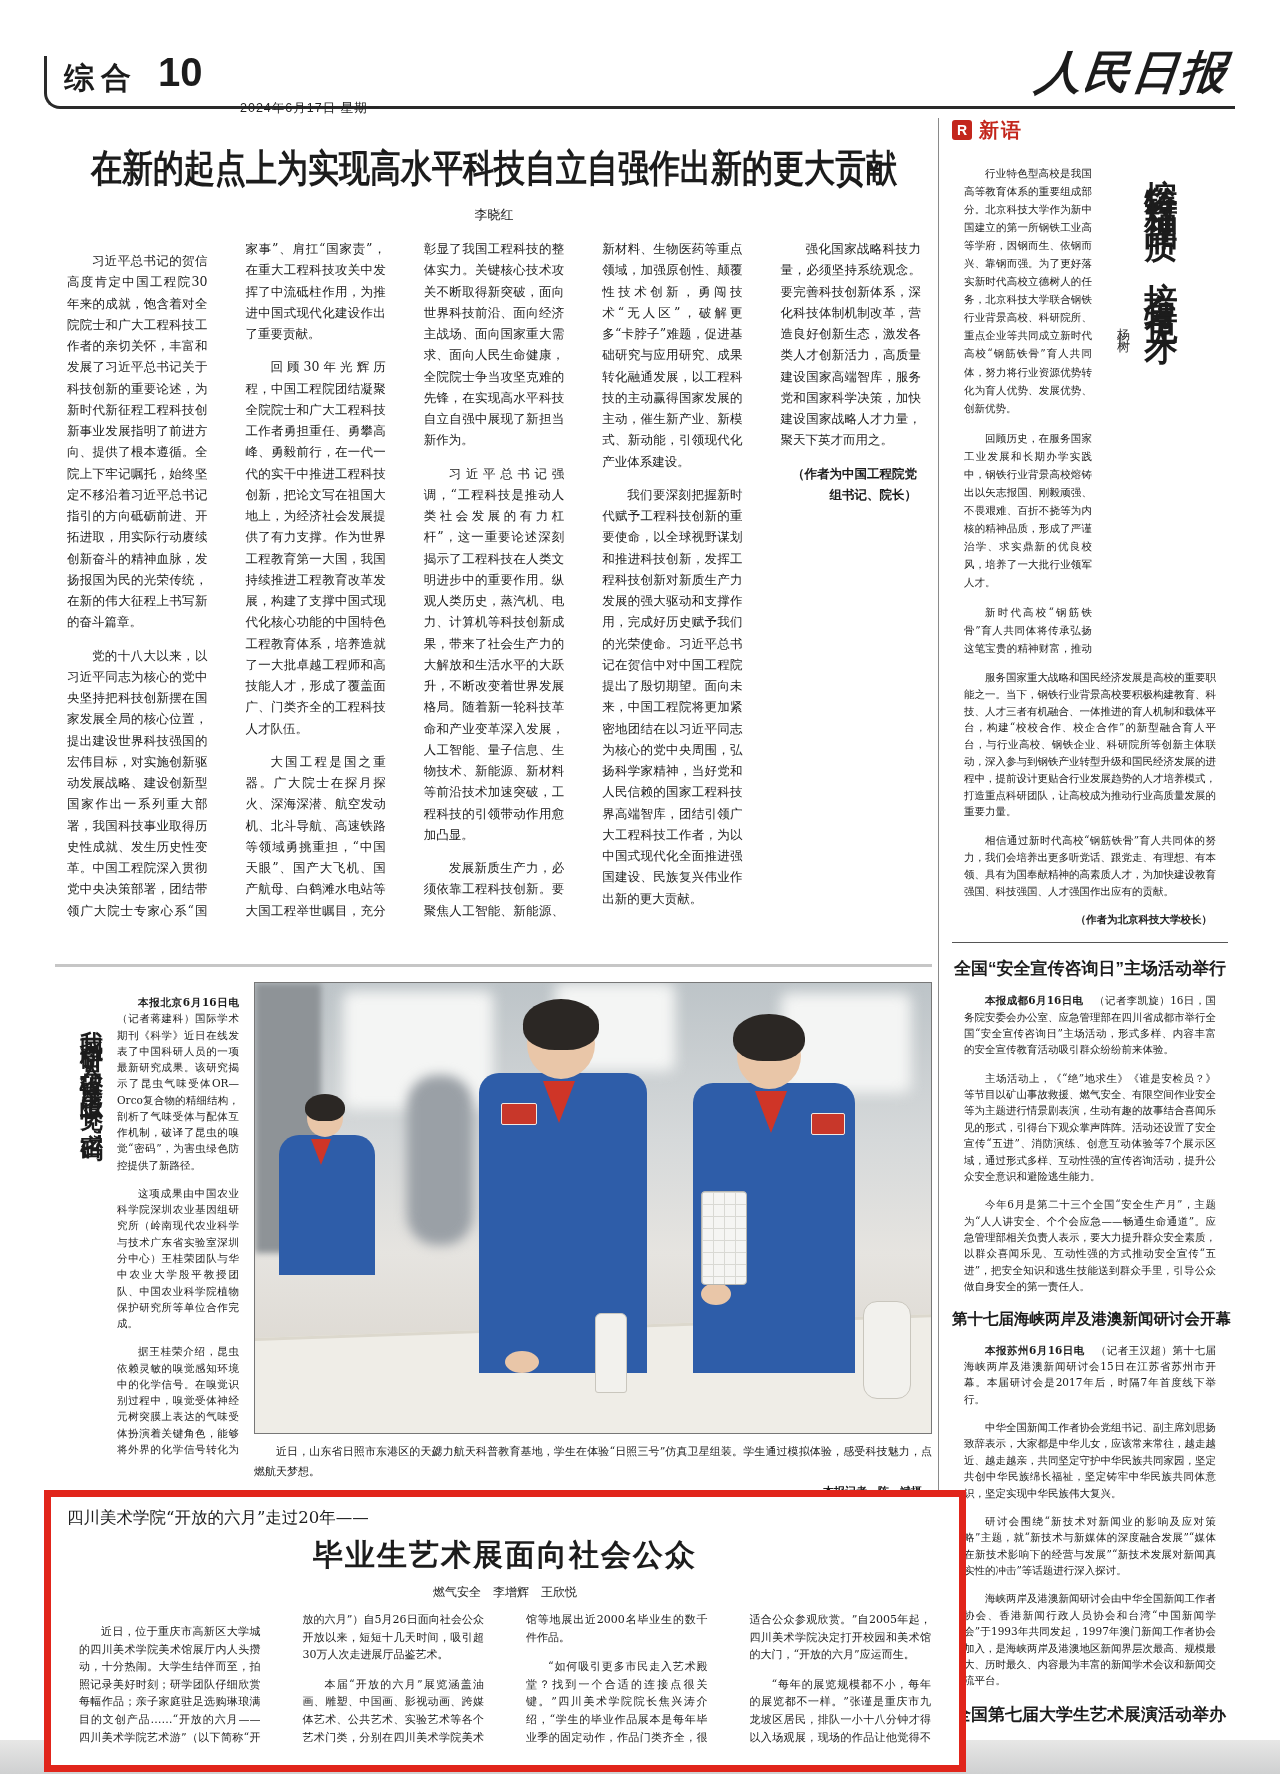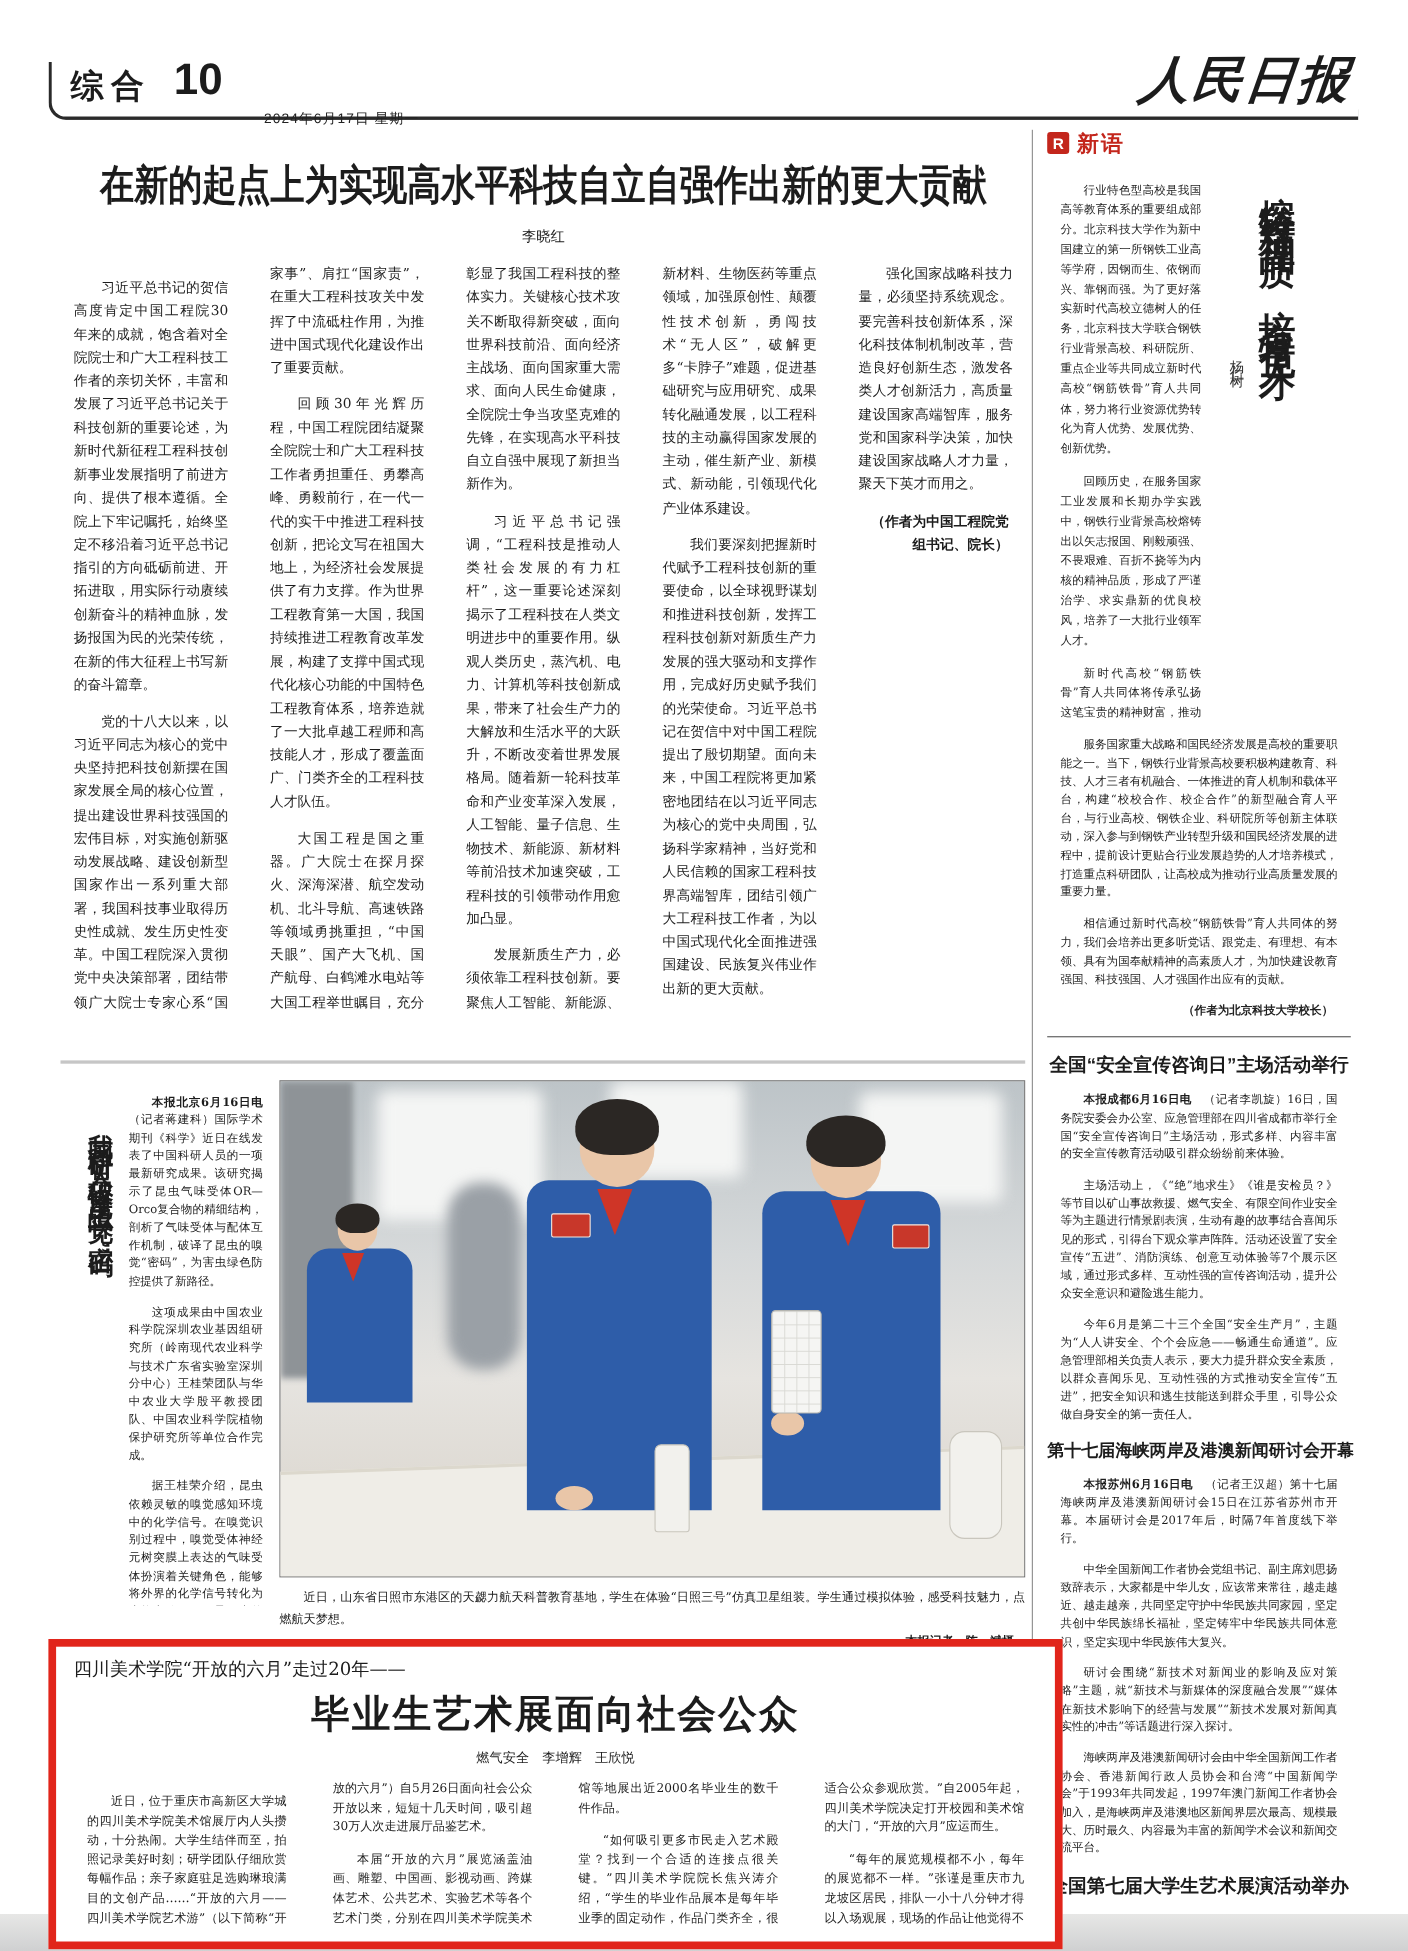--- a/index.html
+++ b/index.html
@@ -85,21 +85,21 @@
   .h-a{font-size:17px;}
   .h-b{font-size:15.5px;}
   .h-c{font-size:17px;}
   .r-body{font-size:10.5px;line-height:1.56;text-align:justify;}
   #editors{margin-top:16px;text-align:center;font-weight:700;font-size:12px;}
 
   
   #red-box{position:absolute;left:44px;top:1490px;width:876px;height:254px;background:#fff;
     border:7px solid #e1251b;padding:8px 16px 6px;z-index:3;}
   #sc-kicker{font-size:16.5px;margin-top:2px;}
-  #sc-headline{font-size:35px;font-weight:900;text-align:center;margin-top:6px;
+  #sc-headline{font-size:30px;font-weight:900;text-align:center;margin-top:6px;
     font-family:"Liberation Sans",sans-serif;letter-spacing:2px;}
   #sc-byline{text-align:center;font-size:12px;margin-top:8px;}
   #sc-body{margin-top:10px;height:142px;column-count:4;column-gap:18px;column-fill:auto;
     font-size:11px;line-height:1.6;text-align:justify;overflow:hidden;}
 
   
   #bottom-band{position:absolute;left:0;right:0;top:1740px;height:34px;
     background:linear-gradient(180deg,#e7e7e6,#cfd0d1);z-index:1;}
 </style>
 </head>

